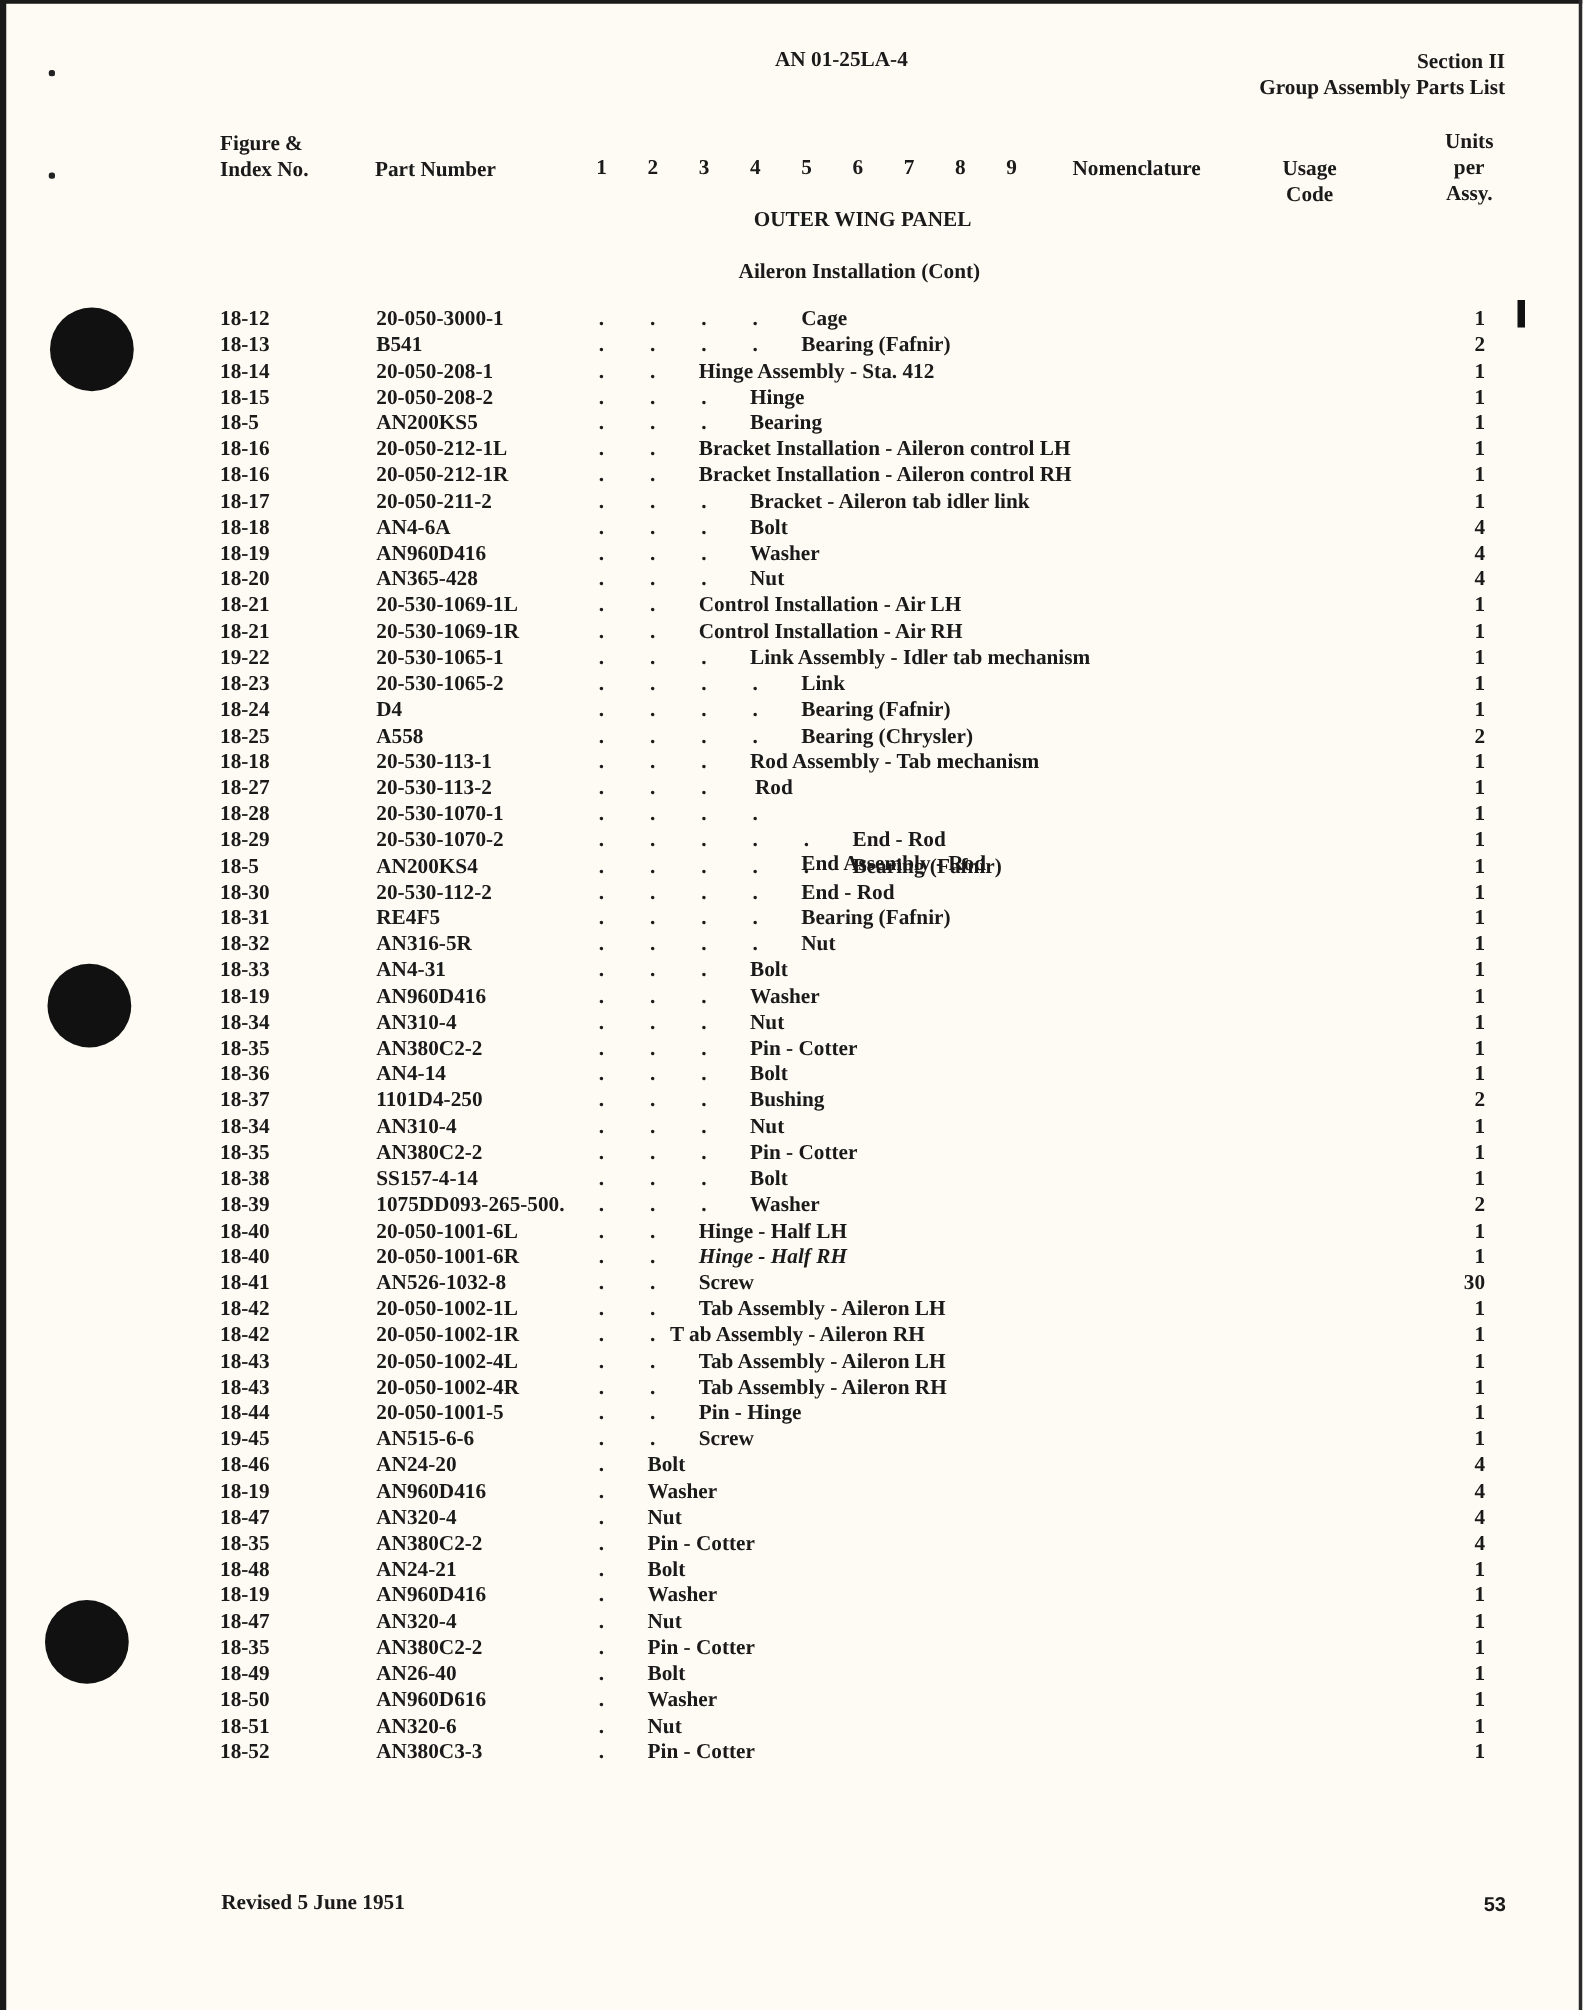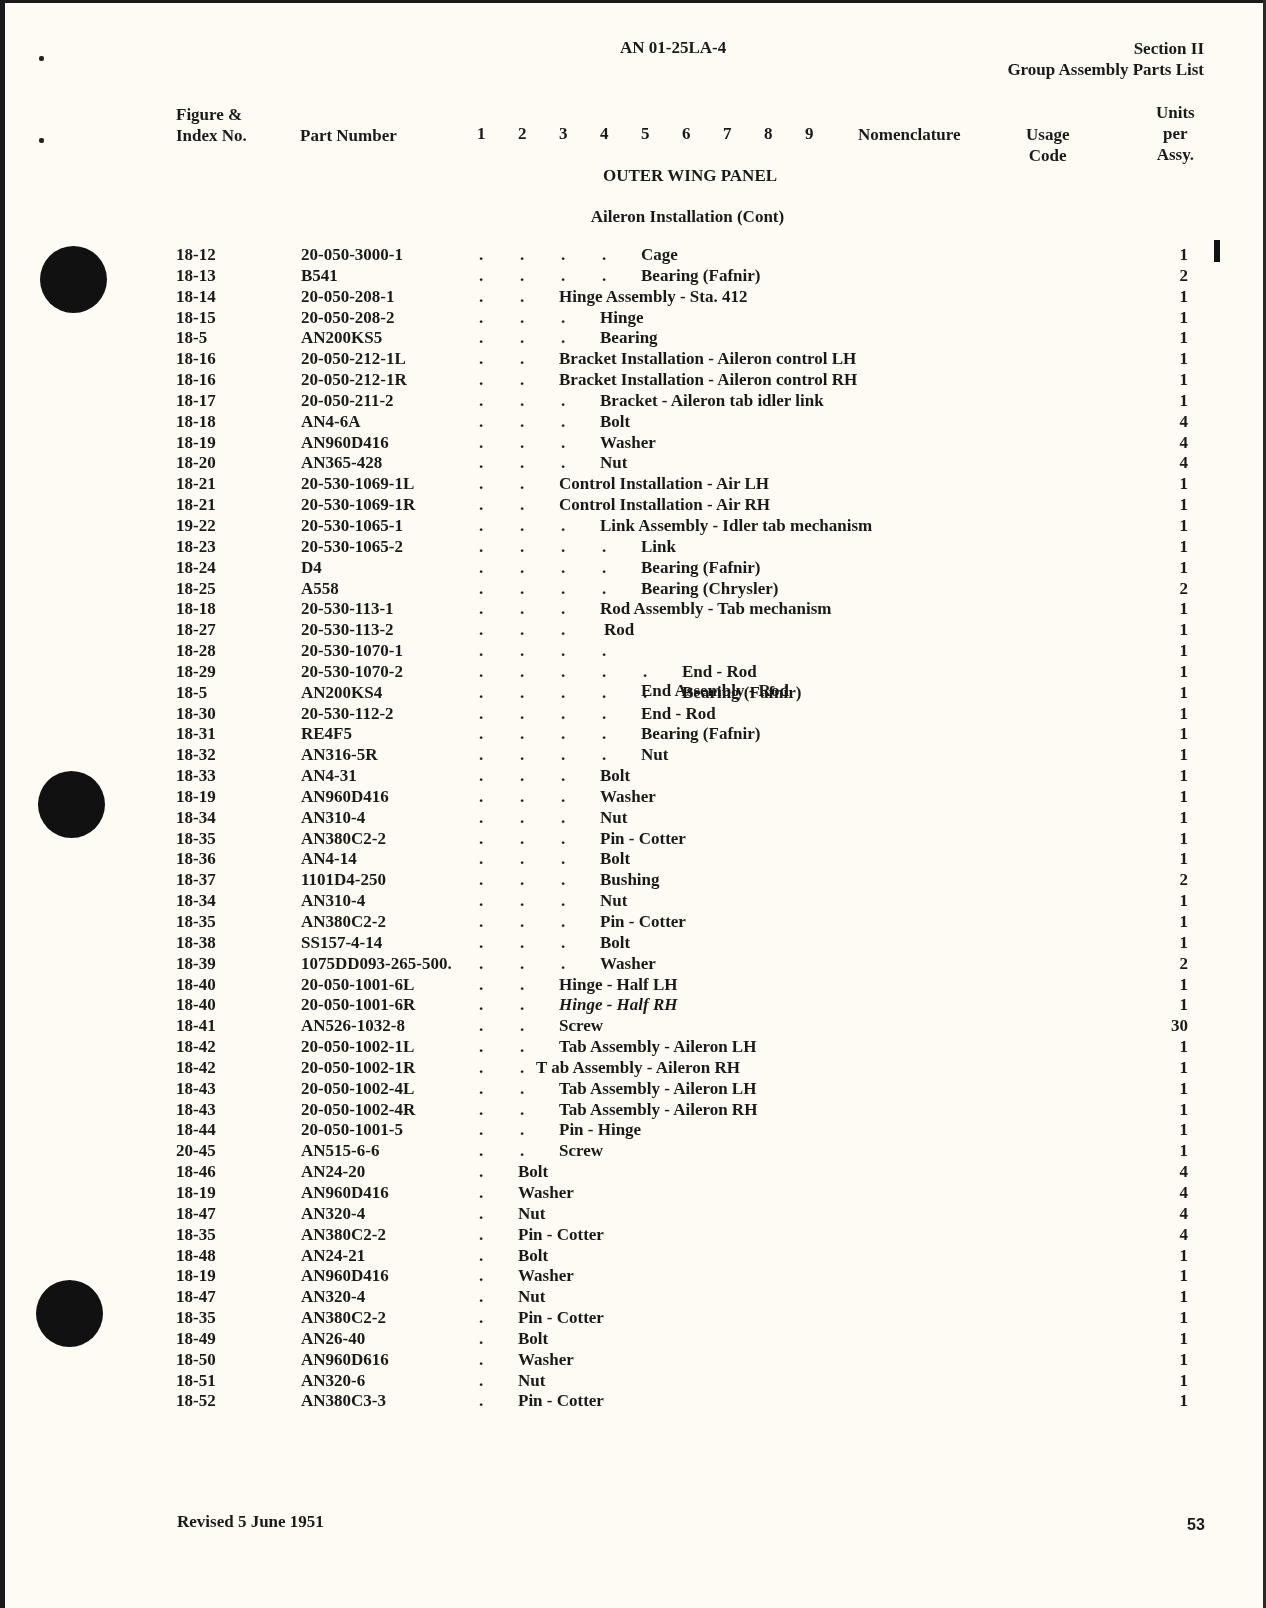--- a/index.html
+++ b/index.html
@@ -474,21 +474,21 @@
     </div>
     <div class="row">
       <span class="c-fig">18-44</span>
       <span class="c-part">20-050-1001-5</span>
       <span style="left: 479px;">.</span>
       <span style="left: 520px;">.</span>
       <span style="left: 559px;">Pin - Hinge</span>
       <span class="c-units">1</span>
     </div>
     <div class="row">
-      <span class="c-fig">20-45</span>
+      <span class="c-fig">19-45</span>
       <span class="c-part">AN515-6-6</span>
       <span style="left: 479px;">.</span>
       <span style="left: 520px;">.</span>
       <span style="left: 559px;">Screw</span>
       <span class="c-units">1</span>
     </div>
     <div class="row">
       <span class="c-fig">18-46</span>
       <span class="c-part">AN24-20</span>
       <span style="left: 479px;">.</span>

